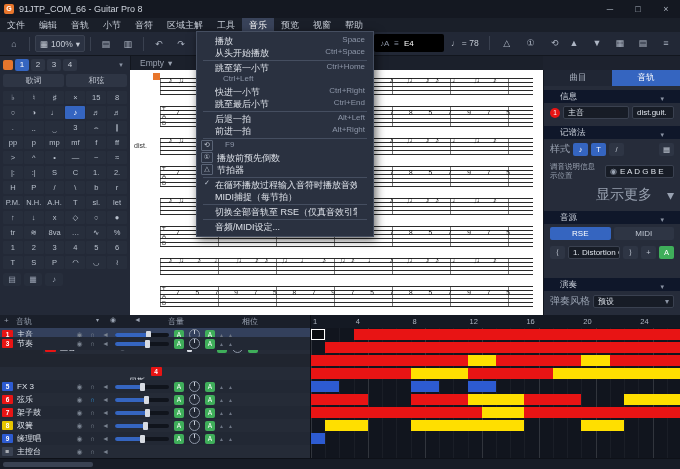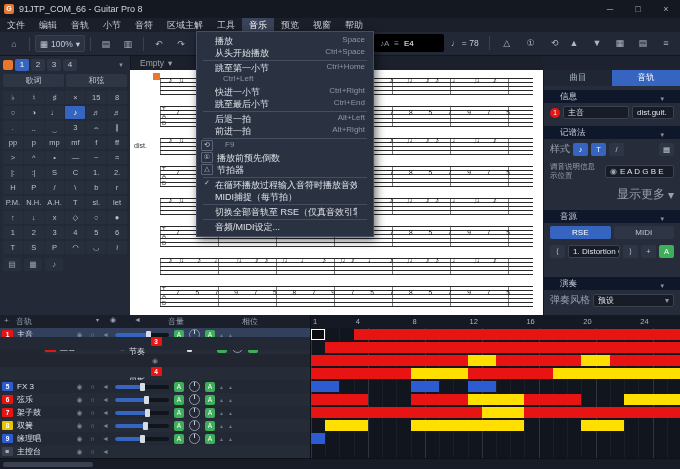--- a/index.html
+++ b/index.html
@@ -72,21 +72,21 @@
   .badge-dot{width:10px;height:10px;border-radius:50%;background:#e81414;color:#fff;font-size:6.5px;display:flex;align-items:center;justify-content:center;flex:none;}
   .field{background:#171c26;border:1px solid #3a4150;border-radius:2px;height:13px;display:flex;align-items:center;padding:0 4px;color:#dde2ea;font-size:8px;box-sizing:border-box;white-space:nowrap;overflow:hidden;}
   .grow{flex:1;min-width:0;}
   .lbl{color:#98a1b0;font-size:10px;white-space:nowrap;text-align:center;}
   .lbl2{color:#98a1b0;font-size:7.5px;line-height:9px;}
   .mini-btn{width:15px;height:13px;background:#2e3544;border-radius:2px;display:flex;align-items:center;justify-content:center;color:#c0c7d2;font-size:7.5px;flex:none;}
   .mini-btn.sel{background:#3565c0;color:#fff;}
   .mini-btn.green{background:#3fae5a;color:#fff;}
   .seg2{flex:1;height:13px;background:#2e3544;color:#c0c7d2;display:flex;align-items:center;justify-content:center;border-radius:2px;font-size:8px;}
   .seg2.sel{background:#3565c0;color:#fff;}
-  .more-row{justify-content:flex-end;color:#98a1b0;font-size:12px;gap:3px;}
+  .more-row{justify-content:flex-end;color:#98a1b0;font-size:14px;gap:15px;}
   
   .trackpanel{position:absolute;left:0;top:315px;width:680px;height:143px;background:#20252f;overflow:hidden;}
   .mix-hdr{position:absolute;top:0;left:0;width:310px;height:13px;background:#1a1f2a;font-size:8px;color:#9aa3b2;}
   .mh{position:absolute;top:1px;}
   .track-rows{position:absolute;top:13px;left:0;width:310px;height:130px;}
   .trow{position:absolute;left:0;width:310px;height:13px;display:flex;align-items:center;font-size:8px;box-sizing:border-box;}
   .tbadge{width:11px;height:9px;margin-left:2px;border-radius:1px;color:#fff;font-size:6.5px;display:flex;align-items:center;justify-content:center;font-weight:bold;flex:none;}
   .tname{width:56px;margin-left:4px;color:#dde2ea;white-space:nowrap;overflow:hidden;flex:none;}
   .ticon{width:13px;text-align:center;font-size:7px;color:#79828f;flex:none;}
   .slider{position:relative;width:54px;height:4px;background:#10141c;border-radius:2px;margin:0 3px;flex:none;}
@@ -263,20 +263,28 @@
         </div>
         <div class="pal-row">
           <div class="pal-cell">↑</div>
           <div class="pal-cell">↓</div>
           <div class="pal-cell">x</div>
           <div class="pal-cell">◇</div>
           <div class="pal-cell">○</div>
           <div class="pal-cell">●</div>
         </div>
         <div class="pal-row">
+          <div class="pal-cell">tr</div>
+          <div class="pal-cell">≋</div>
+          <div class="pal-cell">8va</div>
+          <div class="pal-cell">…</div>
+          <div class="pal-cell">∿</div>
+          <div class="pal-cell">%</div>
+        </div>
+        <div class="pal-row">
           <div class="pal-cell">1</div>
           <div class="pal-cell">2</div>
           <div class="pal-cell">3</div>
           <div class="pal-cell">4</div>
           <div class="pal-cell">5</div>
           <div class="pal-cell">6</div>
         </div>
         <div class="pal-row">
           <div class="pal-cell">T</div>
           <div class="pal-cell">S</div>
@@ -531,21 +539,21 @@
           <div class="slider">
             <div class="sl-fill" style="width: 58%;"></div>
             <div class="sl-handle" style="left: calc(58% - 2px);"></div>
           </div>
           <div class="abtn">A</div>
           <div class="knob"></div>
           <div class="abtn">A</div>
           <div class="spin">▲</div>
           <div class="spin">▲</div>
         </div>
-        <div class="trow" style="top: 9px; background: rgb(34, 40, 52); flex-direction: column;">
+        <div class="trow" style="top: 9px; background: rgb(34, 40, 52);">
           <div class="tbadge" style="background: rgb(232, 20, 20);">3</div>
           <div class="tname">节奏</div>
           <div class="ticon">◉</div>
           <div class="ticon">∩</div>
           <div class="ticon">◄</div>
           <div class="slider">
             <div class="sl-fill" style="width: 60%;"></div>
             <div class="sl-handle" style="left: calc(60% - 2px);"></div>
           </div>
           <div class="abtn">A</div>

